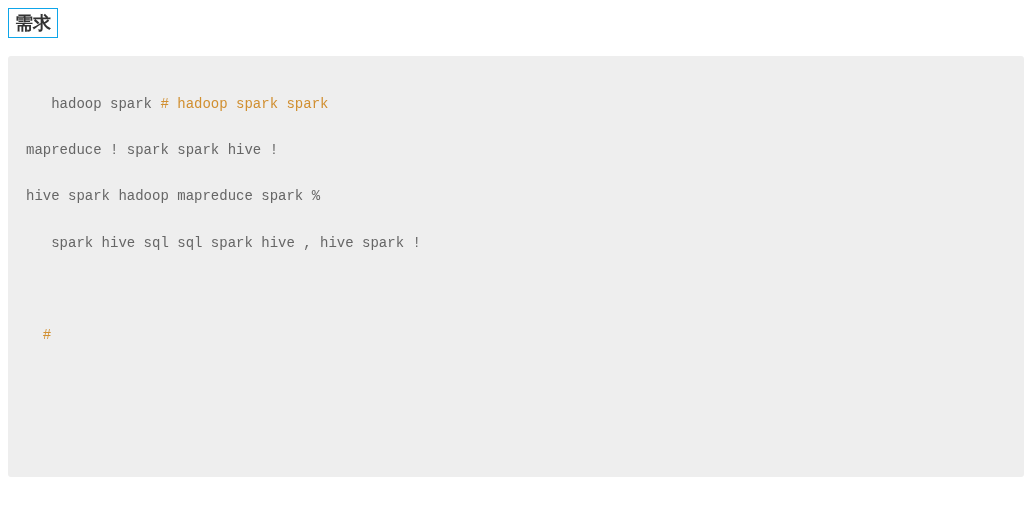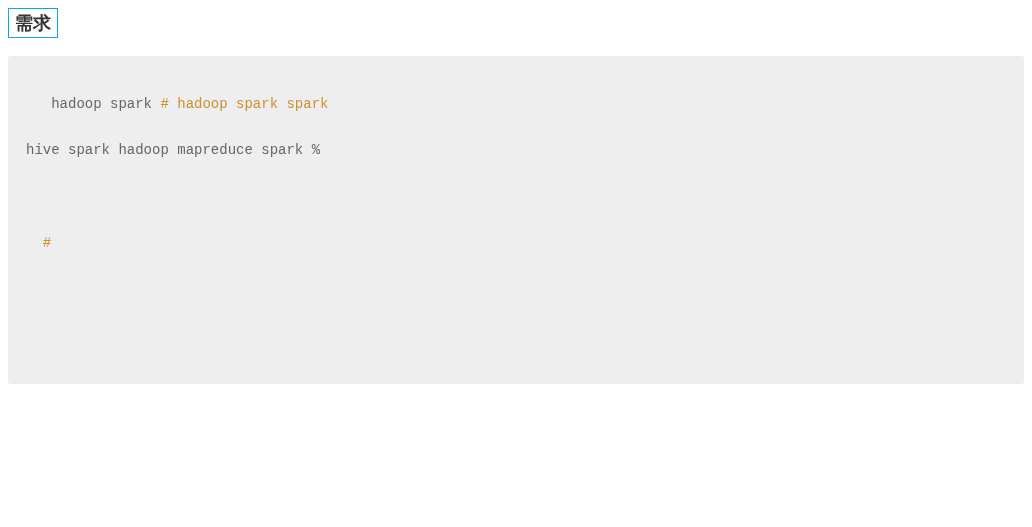--- a/index.html
+++ b/index.html
@@ -40,21 +40,23 @@
 <body>
 
 
 
 <div class="heading-box">
   <span>需求</span>
 </div>
 
 <div class="code-block">
 <div class="code-line-wrap"><span>   hadoop spark </span><span class="comment"># hadoop spark spark</span></div>
+<div class="code-line-wrap"><span>mapreduce ! spark spark hive !</span></div>
 <div class="code-line-wrap"><span>hive spark hadoop mapreduce spark %</span></div>
+<div class="code-line-wrap"><span>   spark hive sql sql spark hive , hive spark !</span></div>
 <div class="code-line-wrap"><span> </span></div>
 <div class="code-line-wrap"><span class="comment">  #</span></div>
 <div class="code-line-wrap"><span> </span></div>
 <div class="code-line-wrap"><span> </span></div>
 </div>
 
 
 
 
 

